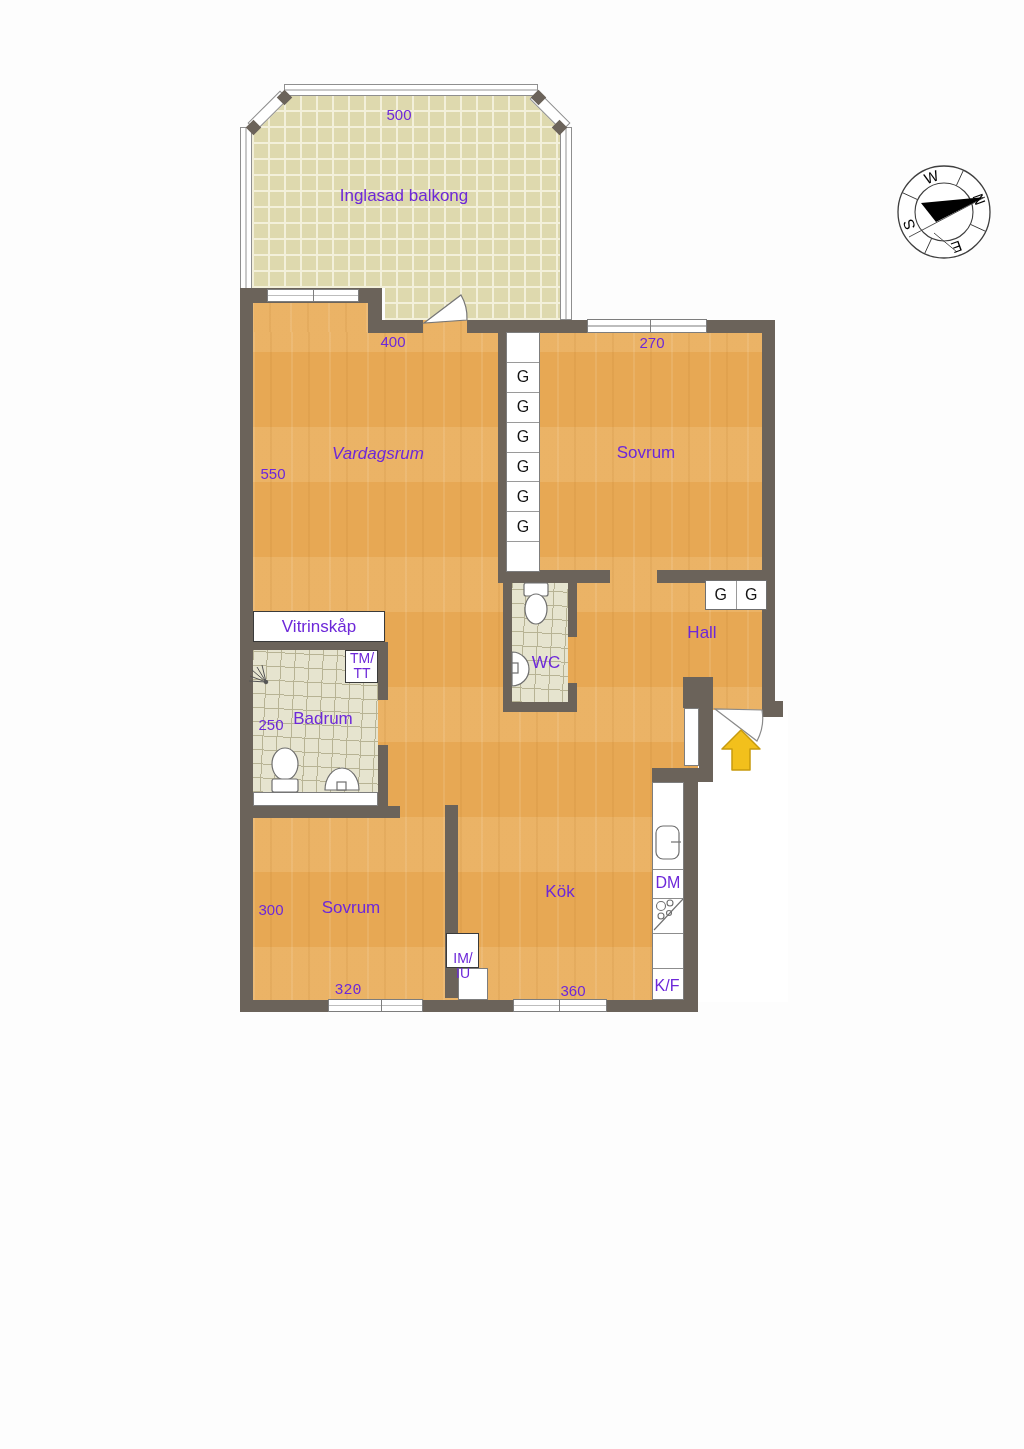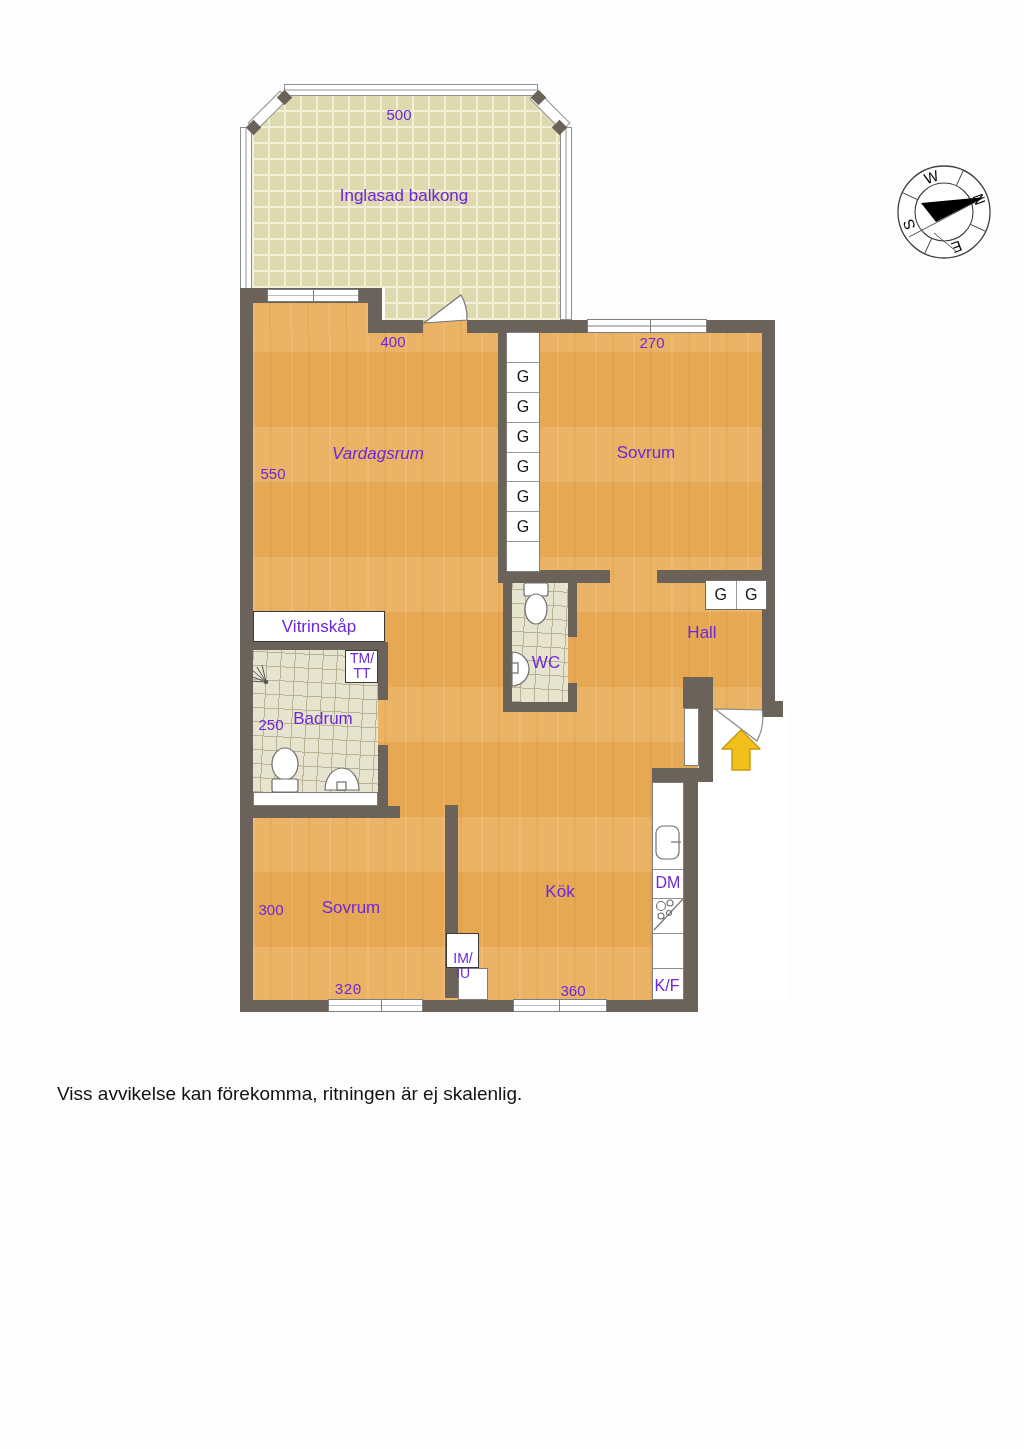--- a/index.html
+++ b/index.html
@@ -240,14 +240,13 @@
   <div class="lbl room" style="left:323px;top:719px;text-align:center;">Badrum</div>
   <div class="lbl dim" style="left:271px;top:724px;">250</div>
 
   <div class="lbl room" style="left:351px;top:908px;">Sovrum</div>
   <div class="lbl dim" style="left:271px;top:909px;">300</div>
   <div class="lbl dim" style="left:348px;top:990px;font-family:Liberation Mono, monospace;">320</div>
 
   <div class="lbl room" style="left:560px;top:892px;">Kök</div>
   <div class="lbl dim" style="left:573px;top:990px;">360</div>
 
-  <div class="disclaimer" style="left:57px;top:1083px;">Viss avvikelse kan förekomma, ritningen är ej skalenlig.</div>
 </div>
 
 </body></html>

